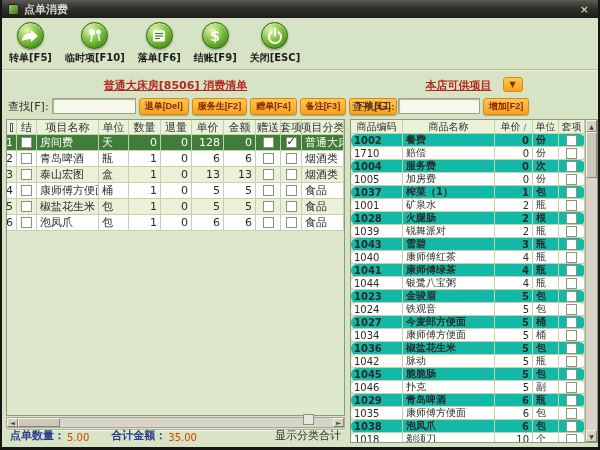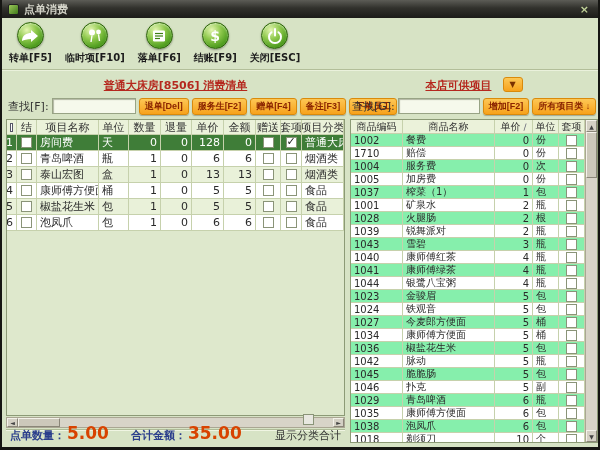--- a/index.html
+++ b/index.html
@@ -68,30 +68,30 @@
              display:flex; align-items:stretch; border:1px solid #aaa693; }
   .sbtn { width:11px; background:#d4d0c4; border:1px solid; border-color:#f4f2ea #8a8678 #8a8678 #f4f2ea;
           font-size:6px; color:#444; display:flex; align-items:center; justify-content:center; }
   .strack { flex:1; position:relative; }
   .hthumb { position:absolute; left:0; top:0; bottom:0; width:42px; background:#ccc8ba;
             border:1px solid; border-color:#f4f2ea #8a8678 #8a8678 #f4f2ea; }
   
   .summary { position:absolute; top:357px; left:0; right:0; bottom:0; display:flex; align-items:flex-end;
              border-top:1px solid #aeba96; box-shadow:inset 0 1px 0 #f0f5e3; padding:0 4px; }
   .sum-label { font-size:11px; font-weight:bold; color:#2b3e8c; }
-  .sum-value { font-size:17px; font-weight:bold; color:#d84300; margin-right:22px; margin-left:2px; }
+  .sum-value { font-size:10px; font-weight:normal; color:#d84300; margin-right:22px; margin-left:2px; }
   .show-cat { margin-left:auto; display:flex; align-items:center; gap:3px; font-size:11px; color:#333;flex-direction:column; }
   .show-cat .cb { background:#e8e8e0; }
   
   .rtable { position:absolute; top:47px; left:0; width:248px; bottom:0; background:#dee8cc;
             border:1px solid #8c9a76; overflow:hidden; }
   .rrows { position:absolute; top:0; left:0; right:12px; bottom:0; }
-  .rrow { display:flex; height:13px; background:#fff; }
+  .rrow { display:flex; height:13px; background:#fff;border-radius:6px; }
   .rrow.head { height:14px; }
-  .rrow.alt { background:#86efac; }
+  .rrow.alt { background:#14b8a6;font-weight:bold; }
   .rrow .cell { font-size:10px; }
   .r0 {width:52px;} .r1 {width:92px;} .r2 {width:38px;} .r3 {width:26px;} .r4 {flex:1;}
   .sort-ind { font-size:9px; color:#667; margin-left:3px; }
   
   .vscroll { position:absolute; top:0; right:0; bottom:0; width:12px; background:#d8d4c8;
              border-left:1px solid #aaa693; display:flex; flex-direction:column; }
   .vscroll .sbtn { width:auto; height:12px; }
   .vtrack { flex:1; position:relative; }
   .vthumb { position:absolute; top:0; left:0; right:0; height:46px; background:#ccc8ba;
             border:1px solid; border-color:#f4f2ea #8a8678 #8a8678 #f4f2ea; }
@@ -331,21 +331,20 @@
 
   <div class="panel panel-right">
     <div class="ptitle-row">
       <span class="ptitle">本店可供项目</span>
       <span class="drop-btn">▼</span>
     </div>
     <div class="searchrow">
       <span class="slabel">查找[G]:</span>
       <input class="sinput" style="width: 82px;" value="">
       <button class="obtn">增加[F2]</button>
-      <button class="obtn">所有项目类 ↓</button>
     </div>
 
     <div class="rtable">
       <div class="rrows">
         <div class="rrow head">
           <div class="cell hcell r0 ctr">商品编码</div>
           <div class="cell hcell r1 ctr">商品名称</div>
           <div class="cell hcell r2 ctr">
             <span>单价</span>
             <span class="sort-ind">∕</span>

